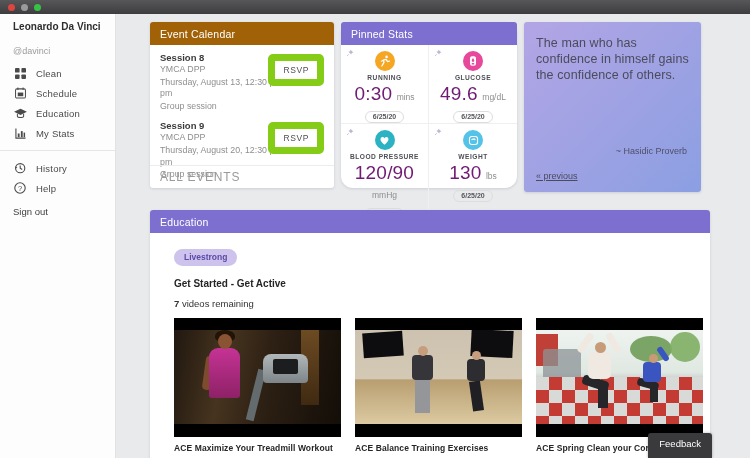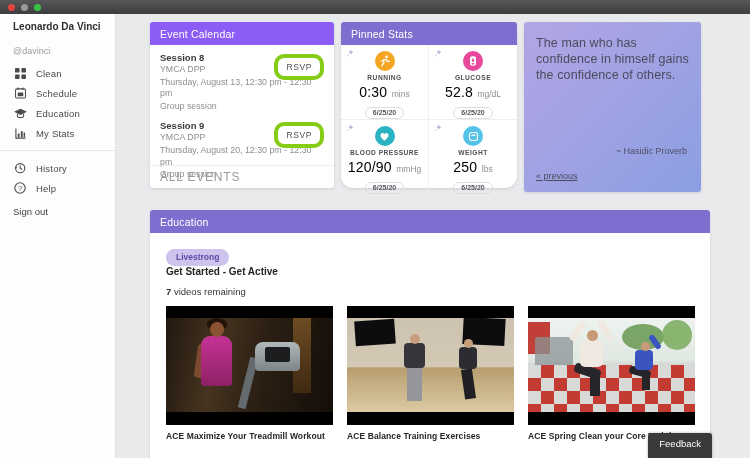--- a/index.html
+++ b/index.html
@@ -33,58 +33,58 @@
   .card-header { height:23px; display:flex; align-items:center; padding:0 10px; color:#fff;
                  font-size:10.5px; letter-spacing:.2px; border-radius:3px 3px 0 0; background:#7c6fd0; }
 
   
   .card-ec { left:150px; top:22px; width:184px; height:166px; }
   .ec-body { padding:7px 10px 0 10px; }
   .event { position:relative; margin-bottom:8px; }
   .event-name { font-size:9.5px; font-weight:bold; color:#3a3a3a; }
   .event-org, .event-time, .event-type { font-size:8.8px; color:#8e8e8e; line-height:1.32; margin-top:1px; }
   .event-time { width:160px; }
-  .rsvp { position:absolute; right:0; top:2px; background:#fff; border:4px solid #84cc16; border-radius:10px;
+  .rsvp { position:absolute; right:0; top:2px; background:#fff; border:7px solid #84cc16; border-radius:5px;
           font-size:8.5px; color:#4f4f4f; letter-spacing:.6px; padding:4px 8px; cursor:pointer;
           font-family:"Liberation Sans", sans-serif; }
   .ec-footer { position:absolute; left:0; right:0; bottom:0; height:22px; line-height:22px;
                border-top:1px solid #ededed; padding:0 10px; font-size:12px; color:#9a9a9a;
                letter-spacing:.8px; cursor:pointer; }
 
   
   .card-ps { left:341px; top:22px; width:176px; height:166px;border-radius:12px; }
   .stats-grid { position:absolute; top:23px; left:0; right:0; bottom:0; display:grid;
                 grid-template-columns:1fr 1fr; grid-template-rows:1fr 1fr; }
   .stat-cell { position:relative; text-align:center; padding-top:5px; cursor:pointer; }
   .stat-cell.bb { border-bottom:1px solid #efefef; }
   .stat-cell.br { border-right:1px solid #efefef; }
   .pin { position:absolute; top:4px; left:5px; opacity:.8; }
   .stat-circle { width:20px; height:20px; border-radius:50%; margin:1px auto 3px auto;
                  display:flex; align-items:center; justify-content:center; }
   .stat-label { font-size:6.6px; font-weight:bold; color:#4e4f55; letter-spacing:.5px; }
   .stat-value-row { margin-top:2px; }
-  .stat-value { font-size:14px; color:#000000; letter-spacing:.2px; }
+  .stat-value { font-size:19px; color:#701a75; letter-spacing:.2px; }
   .stat-unit { font-size:8.5px; color:#8e8e8e; }
   .stat-date { display:inline-block; border:1px solid #ddd; border-radius:9px; padding:1.5px 7px;
                font-size:7px; font-weight:bold; color:#55565c; margin-top:4px; }
 
   
   .card-quote { position:absolute; left:524px; top:22px; width:177px; height:170px; border-radius:3px;
                 box-shadow:0 1px 3px rgba(60,60,90,.16); box-sizing:border-box; padding:13px 12px; }
   .quote-text { font-size:12.5px; color:#4b4b5c; line-height:1.28; letter-spacing:.1px; }
   .quote-attr { position:absolute; right:14px; bottom:36px; font-size:9px; color:#4f4f68; }
   .quote-prev { position:absolute; left:12px; bottom:11px; font-size:9px; color:#4b4b5c;
                 text-decoration:underline; cursor:pointer; }
 
   
   .card-edu { left:150px; top:210px; width:560px; height:260px; }
-  .edu-body { padding:13px 16px 0 16px; }
+  .edu-body { padding:13px 16px 0 24px; }
   .pill { display:inline-block; font-size:8.5px; font-weight:bold; padding:3px 10px 4px 10px;
           border-radius:10px; }
-  .session-title { margin-top:0; font-size:10px; font-weight:bold; color:#262626; }
+  .session-title { margin-top:12px; font-size:10px; font-weight:bold; color:#262626; }
   .remaining { margin-top:9px; font-size:9.5px; color:#333; }
   .remaining b { font-weight:bold; }
   .videos { display:flex; gap:14px; margin-top:9px; }
   .video { width:167px; }
   .thumb { position:relative; width:167px; height:119px; background:#000; overflow:hidden; cursor:pointer; }
   .scene { position:absolute; left:0; right:0; top:12px; bottom:13px; overflow:hidden; }
   .caption { margin-top:6px; font-size:8.5px; font-weight:bold; color:#262626; letter-spacing:.1px; }
 
   
   .feedback { position:absolute; right:38px; bottom:0; color:#fff; font-size:9.5px;
@@ -216,21 +216,21 @@
               <text x="6" y="8.6" text-anchor="middle" font-size="7.5" font-family="Liberation Sans, sans-serif" fill="#4a4a4a">?</text>
             </svg>
         </span>
         <span class="nav-label">Help</span>
       </div>
       <div class="signout">Sign out</div>
     </nav>
   </aside>
 
   <section class="card card-ec">
-    <div class="card-header" style="background: #8b5cf6;">Event Calendar</div>
+    <div class="card-header" style="background: #a16207;">Event Calendar</div>
     <div class="ec-body">
       <div class="event">
         <div class="event-name">Session 8</div>
         <div class="event-org">YMCA DPP</div>
         <div class="event-time">Thursday, August 13, 12:30 pm - 12:30 pm</div>
         <div class="event-type">Group session</div>
         <button class="rsvp">RSVP</button>
       </div>
       <div class="event">
         <div class="event-name">Session 9</div>
@@ -274,21 +274,21 @@
             </svg>
         </span>
         <div class="stat-circle" style="background: rgb(232, 72, 155);">
           <svg width="12" height="12" viewBox="0 0 12 12">
               <rect x="3" y="1.2" width="6" height="9.6" rx="2" fill="#fff"></rect>
               <path d="M6 3 C6 3 4.7 4.7 4.7 5.6 A1.3 1.3 0 0 0 7.3 5.6 C7.3 4.7 6 3 6 3 Z" fill="#e8489b"></path>
               <rect x="4.7" y="8" width="2.6" height="1.4" rx="0.5" fill="#e8489b"></rect>
             </svg>
         </div>
         <div class="stat-label">GLUCOSE</div>
-        <div class="stat-value-row"><span class="stat-value">52.8</span> <span class="stat-unit">mg/dL</span></div>
+        <div class="stat-value-row"><span class="stat-value">49.6</span> <span class="stat-unit">mg/dL</span></div>
         <div class="stat-date">6/25/20</div>
       </div>
 
       <div class="stat-cell br">
         <span class="pin">
           <svg width="8" height="8" viewBox="0 0 10 10">
               <path d="M5.6 0.8 L9.2 4.4 L7.2 4.9 L6.6 7 L3 3.4 L5.1 2.8 Z" fill="#aaa6c9"></path>
               <line x1="3.4" y1="6.6" x2="1.2" y2="8.8" stroke="#aaa6c9" stroke-width="1"></line>
             </svg>
         </span>
@@ -310,21 +310,21 @@
             </svg>
         </span>
         <div class="stat-circle" style="background: rgb(85, 195, 232);">
           <svg width="11" height="11" viewBox="0 0 12 12">
               <rect x="1.6" y="1.6" width="8.8" height="8.8" rx="2.4" fill="none" stroke="#fff" stroke-width="1.2"></rect>
               <path d="M3.9 5.4 A2.5 2.5 0 0 1 8.1 5.4" fill="none" stroke="#fff" stroke-width="1.1"></path>
               <line x1="6" y1="5.2" x2="7" y2="3.9" stroke="#fff" stroke-width="1"></line>
             </svg>
         </div>
         <div class="stat-label">WEIGHT</div>
-        <div class="stat-value-row"><span class="stat-value">250</span> <span class="stat-unit">lbs</span></div>
+        <div class="stat-value-row"><span class="stat-value">130</span> <span class="stat-unit">lbs</span></div>
         <div class="stat-date">6/25/20</div>
       </div>
 
     </div>
   </section>
 
   <section class="card-quote" style="background: linear-gradient(135deg, rgb(179, 165, 229), rgb(139, 159, 226));">
     <div class="quote-text">The man who has confidence in himself gains the confidence of others.</div>
     <div class="quote-attr">~ Hasidic Proverb</div>
     <div class="quote-prev">« previous</div>

